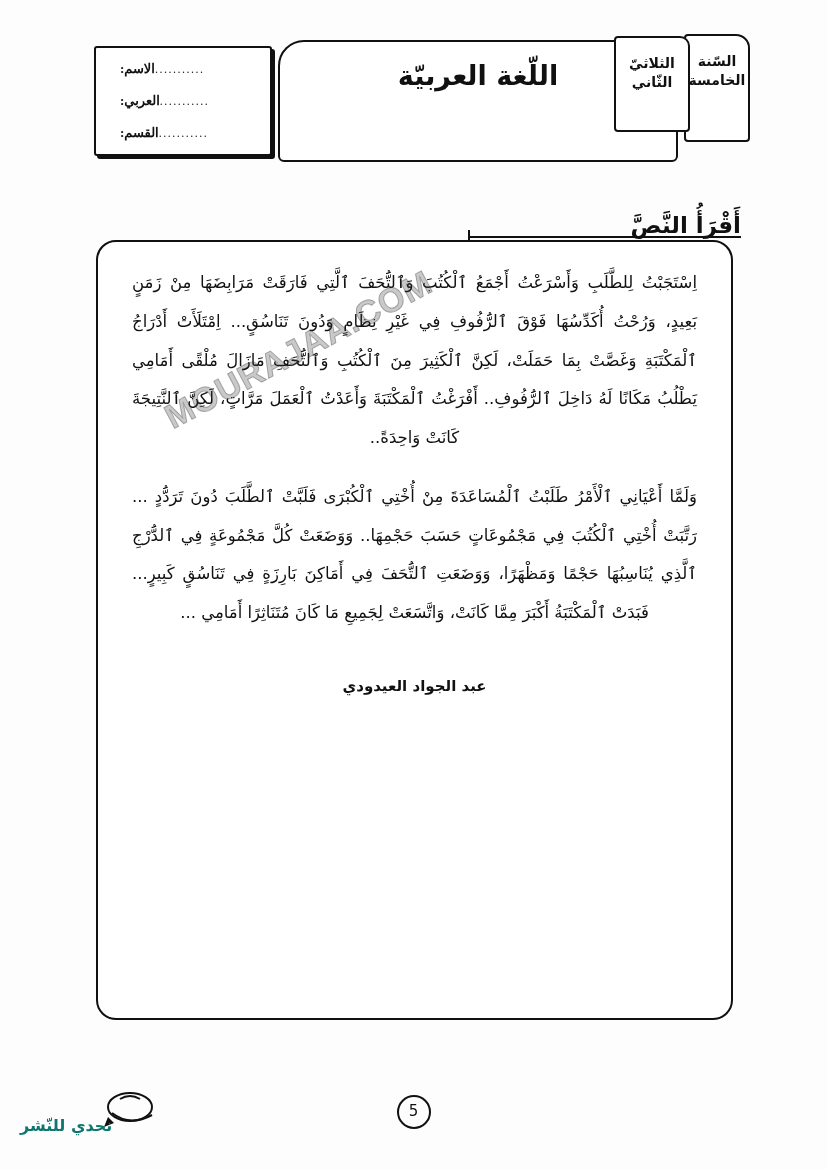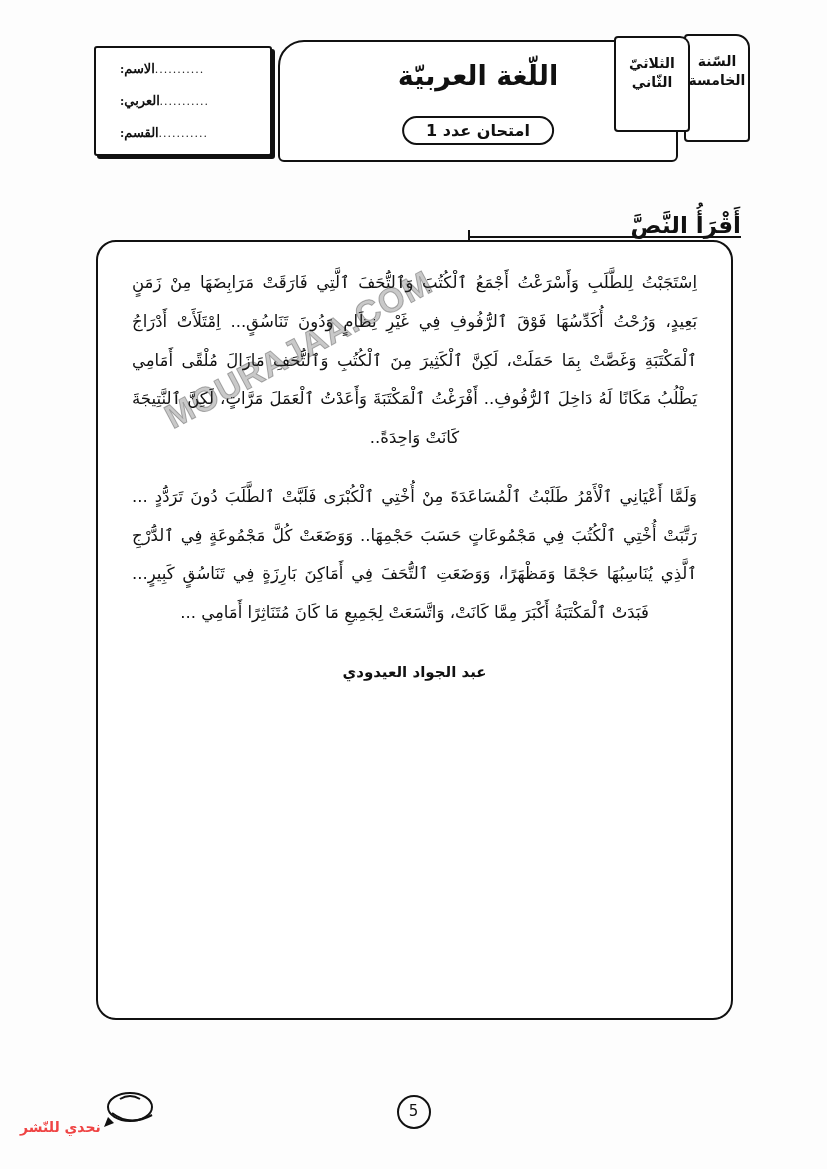--- a/index.html
+++ b/index.html
@@ -184,21 +184,21 @@
   }
   .para {
     font-size: 16.5px;
     line-height: 2.35;
     text-align: justify;
     text-align-last: center;
     margin: 0 0 20px 0;
     font-family: "DejaVu Sans", "Liberation Sans", sans-serif;
   }
   .author {
-    margin-top: 30px;
+    margin-top: 44px;
     text-align: center;
     font-size: 15px;
     font-weight: 700;
     font-family: "DejaVu Sans", "Liberation Sans", sans-serif;
   }
 
   
   .watermark {
     position: absolute;
     top: 330px;
@@ -233,24 +233,24 @@
     position: absolute;
     left: 96px;
     bottom: 32px;
     width: 110px;
     height: 50px;
   }
   .logo-text {
     position: absolute;
     left: 20px;
     bottom: 34px;
-    font-size: 14px;
-    font-weight: 700;
-    font-family: "DejaVu Sans", "Liberation Sans", sans-serif;
-    color: #ef4444;
+    font-size: 16px;
+    font-weight: 700;
+    font-family: "DejaVu Sans", "Liberation Sans", sans-serif;
+    color: #0f766e;
   }
 </style>
 </head>
 <body>
 
 <div class="page">
 
   <div class="header">
 
     <div class="id-box">
@@ -263,21 +263,20 @@
         <span class="id-dots">...........</span>
       </div>
       <div class="id-row">
         <span class="id-label">القسم:</span>
         <span class="id-dots">...........</span>
       </div>
     </div>
 
     <div class="title-plate">
       <div class="subject">اللّغة العربيّة</div>
-      <div class="exam-pill">امتحان عدد 1</div>
     </div>
 
     <div class="tab tab-outer">
       <span class="ln">السّنة</span>
       <span class="ln">الخامسة</span>
     </div>
 
     <div class="tab tab-inner">
       <span class="ln">الثلاثيّ</span>
       <span class="ln">الثّاني</span>

